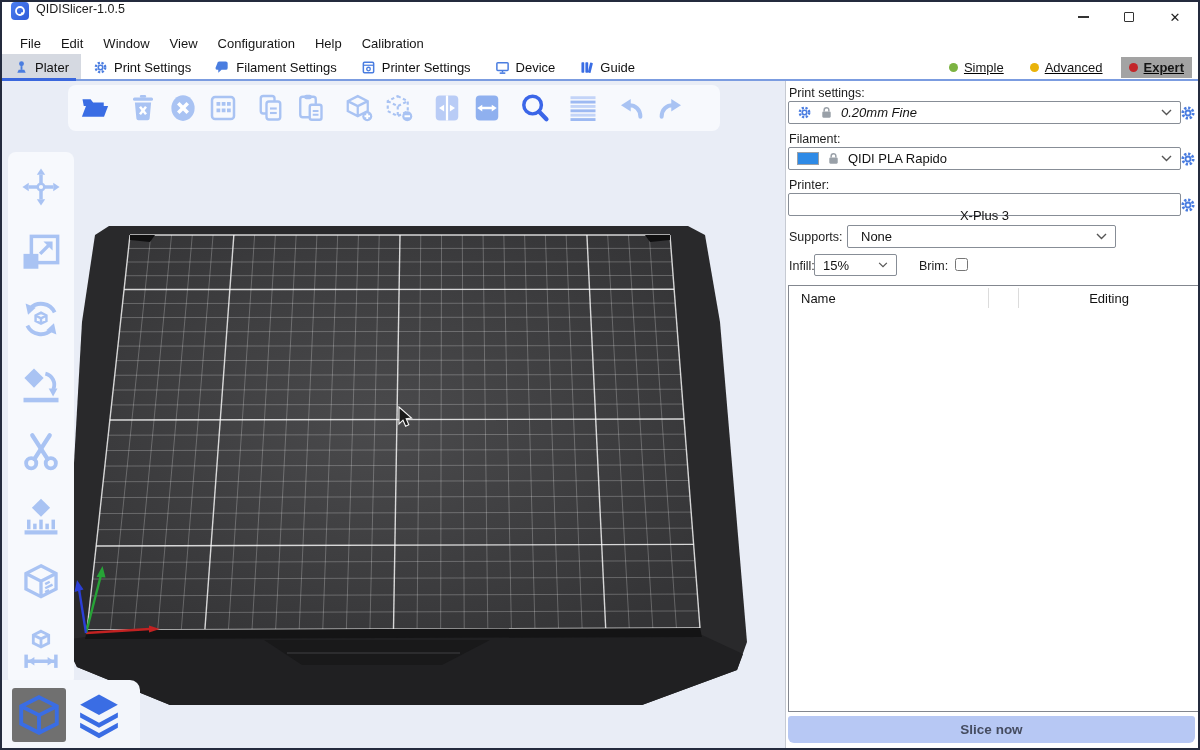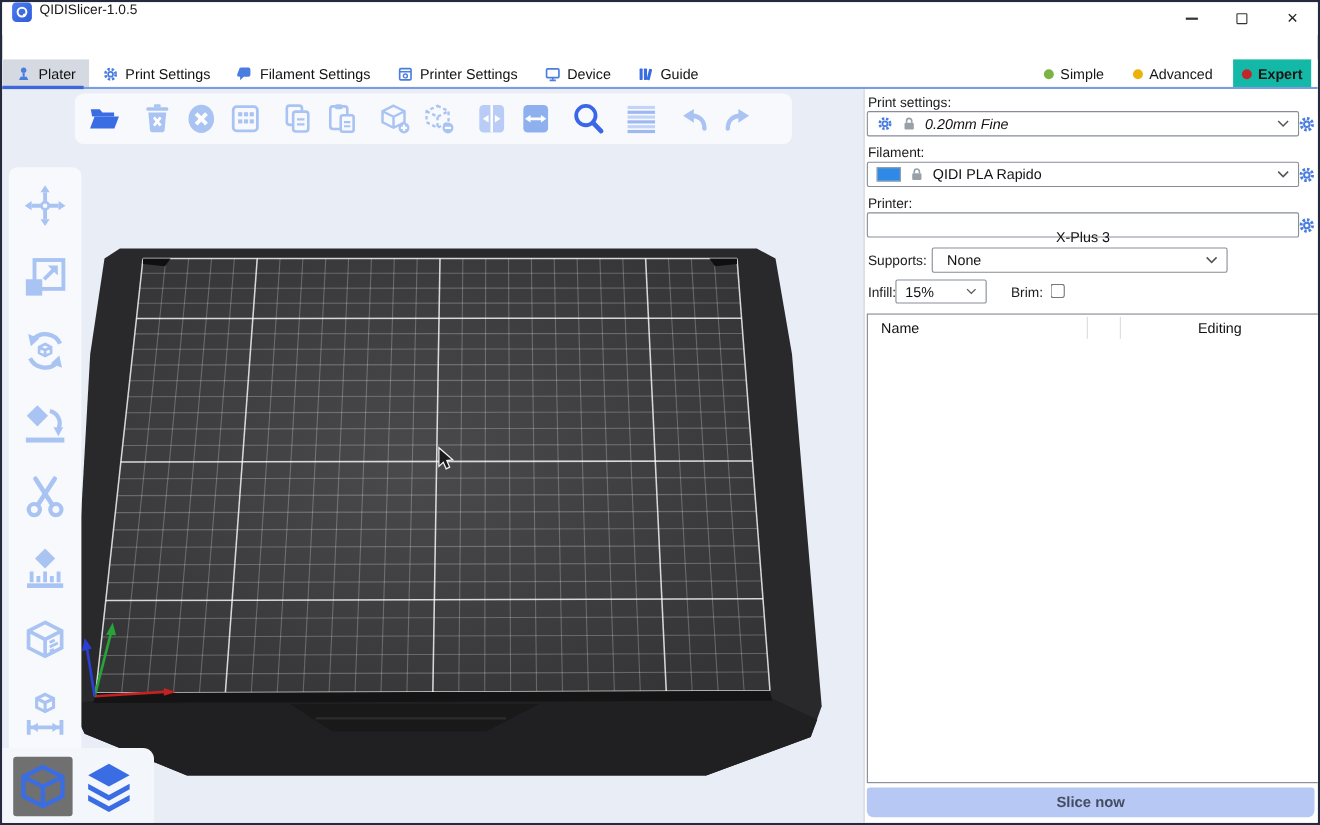--- a/index.html
+++ b/index.html
@@ -24,23 +24,23 @@
   
   .menubar { position:absolute; left:0; top:30px; right:0; height:22px; background:#fff; display:flex; align-items:center; padding-left:8px; gap:0; }
   .menu-item { font-size:13px; color:#161616; padding:2px 10px; }
 
   
   .tabbar { position:absolute; left:0; top:52px; right:0; height:27px; background:#fff; display:flex; align-items:stretch; }
   .tab { display:flex; align-items:center; gap:6px; padding:0 12px; font-size:13px; color:#111; }
   .tab.active { background:#d5d9e1; }
   .tabbar-underline { position:absolute; left:0; right:0; bottom:0; height:2px; background:#7b9ce0; }
   .tabbar-underline-active { position:absolute; left:0; bottom:0; width:74px; height:3px; background:#3a67dd; z-index:2; }
-  .modes { margin-left:auto; display:flex; gap:10px; padding-right:6px; }
+  .modes { margin-left:auto; display:flex; align-items:center; gap:10px; padding-right:6px;text-decoration:underline; }
   .mode { display:flex; align-items:center; gap:6px; font-size:13px; color:#161616; padding:3px 8px; }
-  .mode.active { background:#14b8a6; font-weight:bold; }
+  .mode.active { background:#a3a3a3; font-weight:bold; }
   .dot { width:9px; height:9px; border-radius:50%; }
   .dot-green { background:#7cb342; } .dot-yellow { background:#e9b30a; } .dot-red { background:#c3262a; }
 
   
   .viewport { position:absolute; left:0; top:79px; width:783px; height:669px; background:#e9edf6; overflow:hidden; }
   #bed-svg { position:absolute; left:0; top:0; }
 
   .toolbar { position:absolute; left:66px; top:4px; width:652px; height:46px; background:#f7f9fd; border-radius:8px;
     display:flex; align-items:center; padding:0 8px; }
   .tb-btn { width:38px; height:38px; display:flex; align-items:center; justify-content:center; flex:0 0 auto; }
@@ -98,20 +98,29 @@
         </div>
       <div class="win-btn">
           <div class="glyph-max"></div>
         </div>
       <div class="win-btn">
           <span class="glyph-close">✕</span>
         </div>
     </div>
   </div>
 
+  <div class="menubar">
+    <span class="menu-item">File</span>
+    <span class="menu-item">Edit</span>
+    <span class="menu-item">Window</span>
+    <span class="menu-item">View</span>
+    <span class="menu-item">Configuration</span>
+    <span class="menu-item">Help</span>
+    <span class="menu-item">Calibration</span>
+  </div>
 
   <div class="tabbar">
     <div class="tab active">
       <svg width="15" height="15" viewBox="0 0 16 16">
         <circle cx="8" cy="4" r="2.6" fill="#4a7de0"></circle>
         <rect x="7" y="6.5" width="2" height="4" fill="#4a7de0"></rect>
         <path d="M3.5 13.5 L12.5 13.5 L11 10.5 L5 10.5 Z" fill="#4a7de0"></path>
       </svg>
       <span>Plater</span>
     </div>

